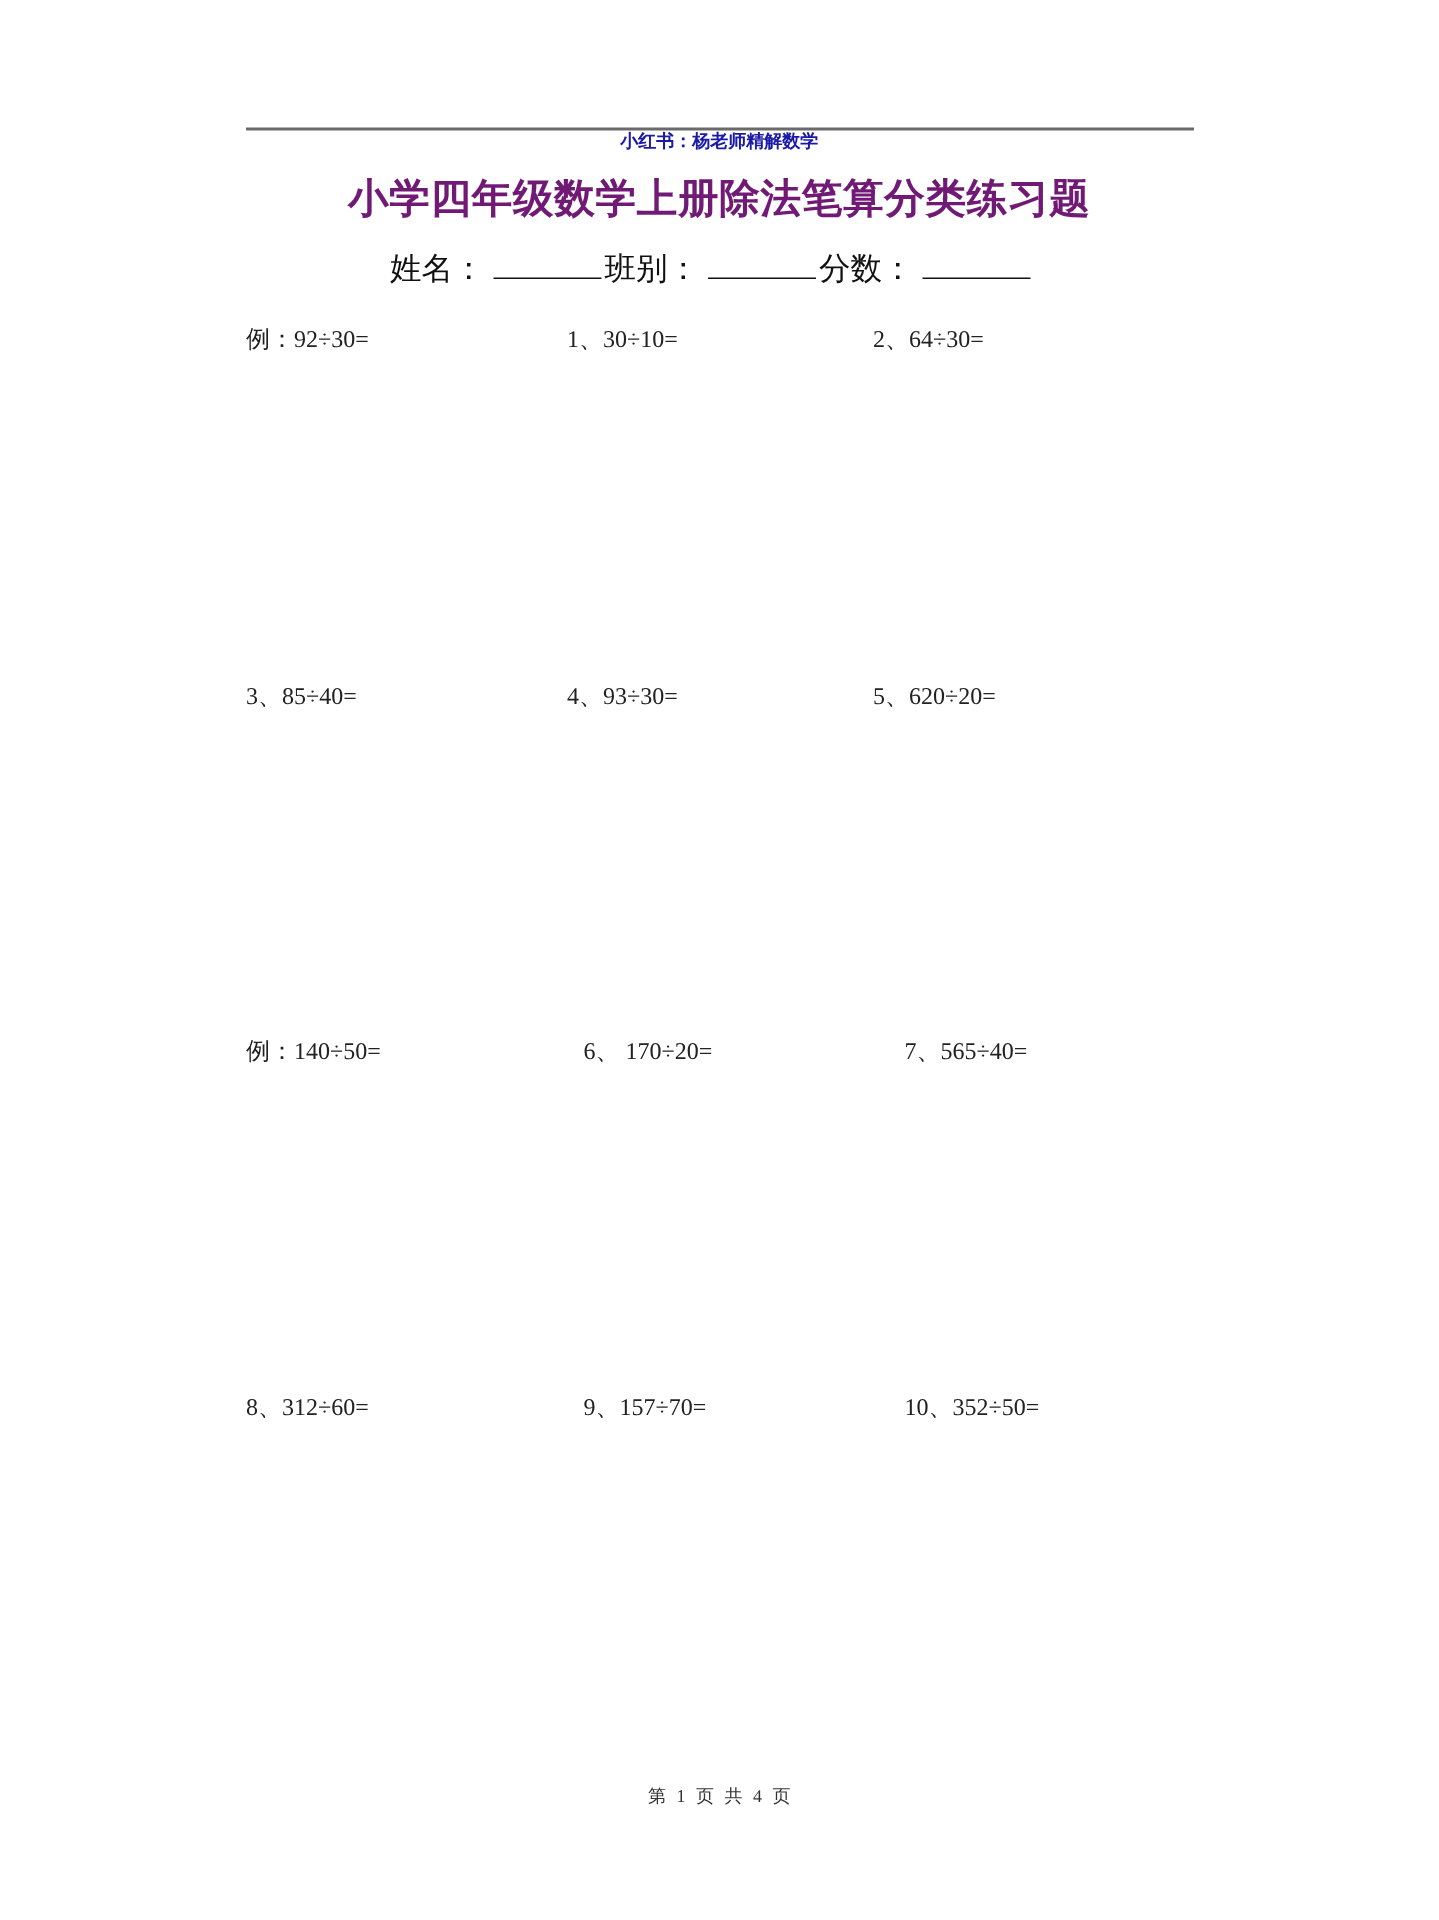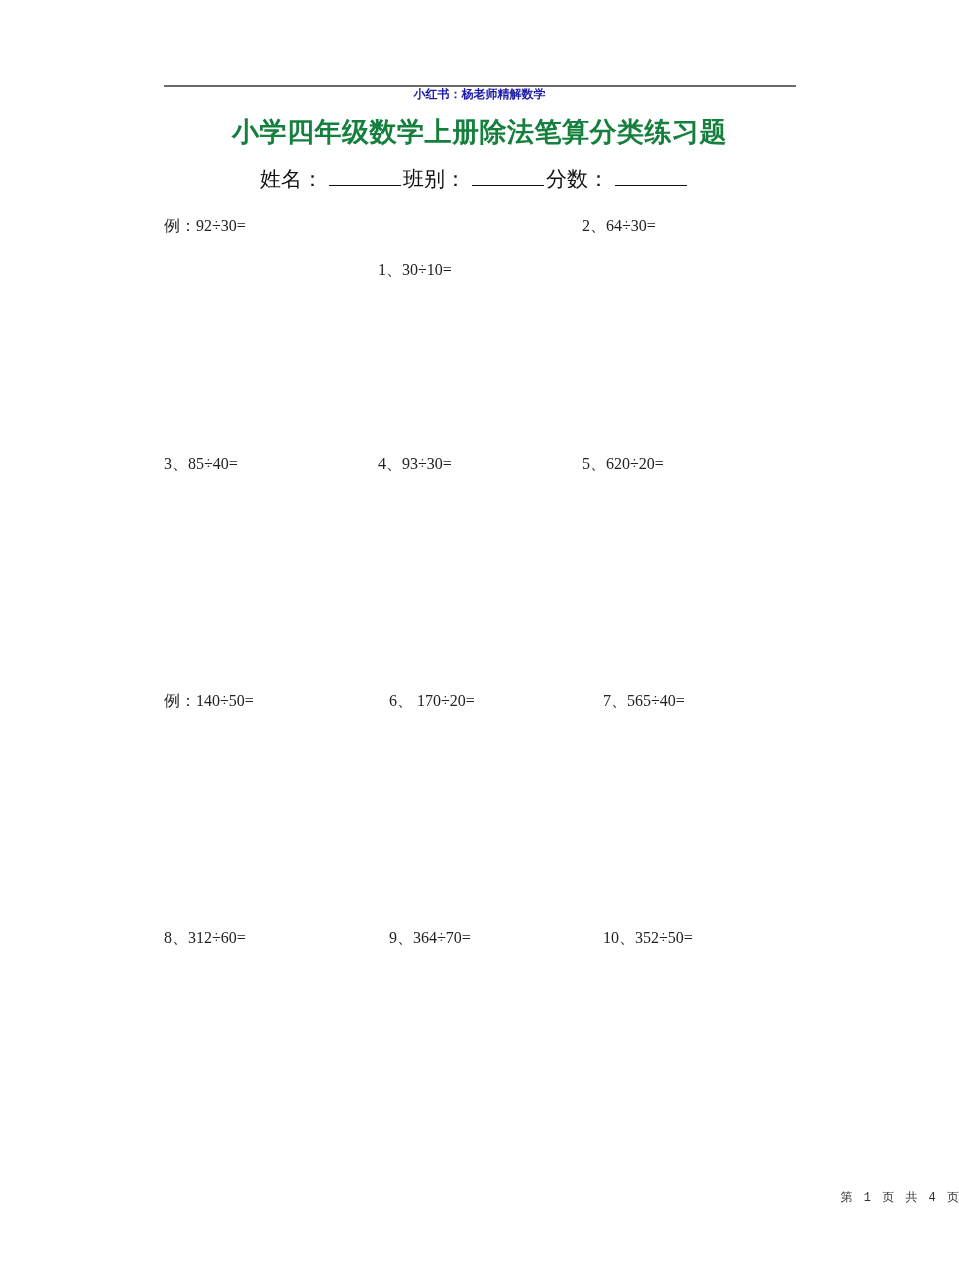--- a/index.html
+++ b/index.html
@@ -1,50 +1,50 @@
 <!DOCTYPE html>
 <html><head>
   <meta charset="utf-8">
   <style>
     html, body { margin: 0; padding: 0; background: #ffffff; }
     body { width: 959px; height: 1280px; position: relative; overflow: hidden; font-family: "DejaVu Serif", "Liberation Serif", serif; color: #1a1a1a; }
     .header-text { position: absolute; left: 0; width: 959px; top: 66px; text-align: center; font-family: "DejaVu Sans", "Liberation Sans", sans-serif; font-size: 12px; font-weight: bold; color: #1a1aa6; margin-top: 20px; }
     .header-rule { position: absolute; left: 164px; width: 632px; top: 85px; height: 2px; background: #6a6a6a; }
-    .title { position: absolute; left: 0; width: 959px; top: 114px; text-align: center; font-family: "DejaVu Sans", "Liberation Sans", sans-serif; font-size: 27px; font-weight: bold; color: #15803d; letter-spacing: 0.5px; }
+    .title { position: absolute; left: 0; width: 959px; top: 114px; text-align: center; font-family: "DejaVu Sans", "Liberation Sans", sans-serif; font-size: 27px; font-weight: bold; color: #701a75; letter-spacing: 0.5px; }
     .info-row { position: absolute; left: 260px; top: 165px; font-family: "DejaVu Sans", "Liberation Sans", sans-serif; font-size: 21px; color: #111; display: flex; align-items: baseline; white-space: nowrap; }
     .info-row .blank { display: inline-block; width: 72px; border-bottom: 1.5px solid #111; margin: 0 2px 0 6px; height: 18px; }
     .problem { position: absolute; font-family: "Liberation Serif", "DejaVu Serif", serif; font-size: 16px; color: #222; white-space: nowrap; }
-    .footer { position: absolute; left: 0; width: 959px; top: 1189px; text-align: right; font-family: Liberation Mono, monospace; font-size: 12px; color: #333; word-spacing: 4px; }
+    .footer { position: absolute; left: 0; width: 959px; top: 1189px; text-align: center; font-family: Liberation Serif, serif; font-size: 12px; color: #333; word-spacing: 4px; }
   </style>
 </head>
 <body>
 
 <div class="header-text">小红书：杨老师精解数学</div>
 <div class="header-rule"></div>
 
 <div class="title">小学四年级数学上册除法笔算分类练习题</div>
 
 <div class="info-row">
   <span>姓名：</span>
   <span class="blank"></span>
   <span>班别：</span>
   <span class="blank"></span>
   <span>分数：</span>
   <span class="blank"></span>
 </div>
 
 <div class="problem" style="left:164px; top:216px;">例：92÷30=</div>
-<div class="problem" style="left:378px; top:216px;margin-top:44px;">1、30÷10=</div>
+<div class="problem" style="left:378px; top:216px;">1、30÷10=</div>
 <div class="problem" style="left:582px; top:216px;">2、64÷30=</div>
 
 <div class="problem" style="left:164px; top:454px;">3、85÷40=</div>
 <div class="problem" style="left:378px; top:454px;">4、93÷30=</div>
 <div class="problem" style="left:582px; top:454px;">5、620÷20=</div>
 
 <div class="problem" style="left:164px; top:691px;">例：140÷50=</div>
 <div class="problem" style="left:389px; top:691px;">6、 170÷20=</div>
 <div class="problem" style="left:603px; top:691px;">7、565÷40=</div>
 
 <div class="problem" style="left:164px; top:928px;">8、312÷60=</div>
-<div class="problem" style="left:389px; top:928px;">9、364÷70=</div>
+<div class="problem" style="left:389px; top:928px;">9、157÷70=</div>
 <div class="problem" style="left:603px; top:928px;">10、352÷50=</div>
 
 <div class="footer">第 1 页 共 4 页</div>
 
 </body></html>

